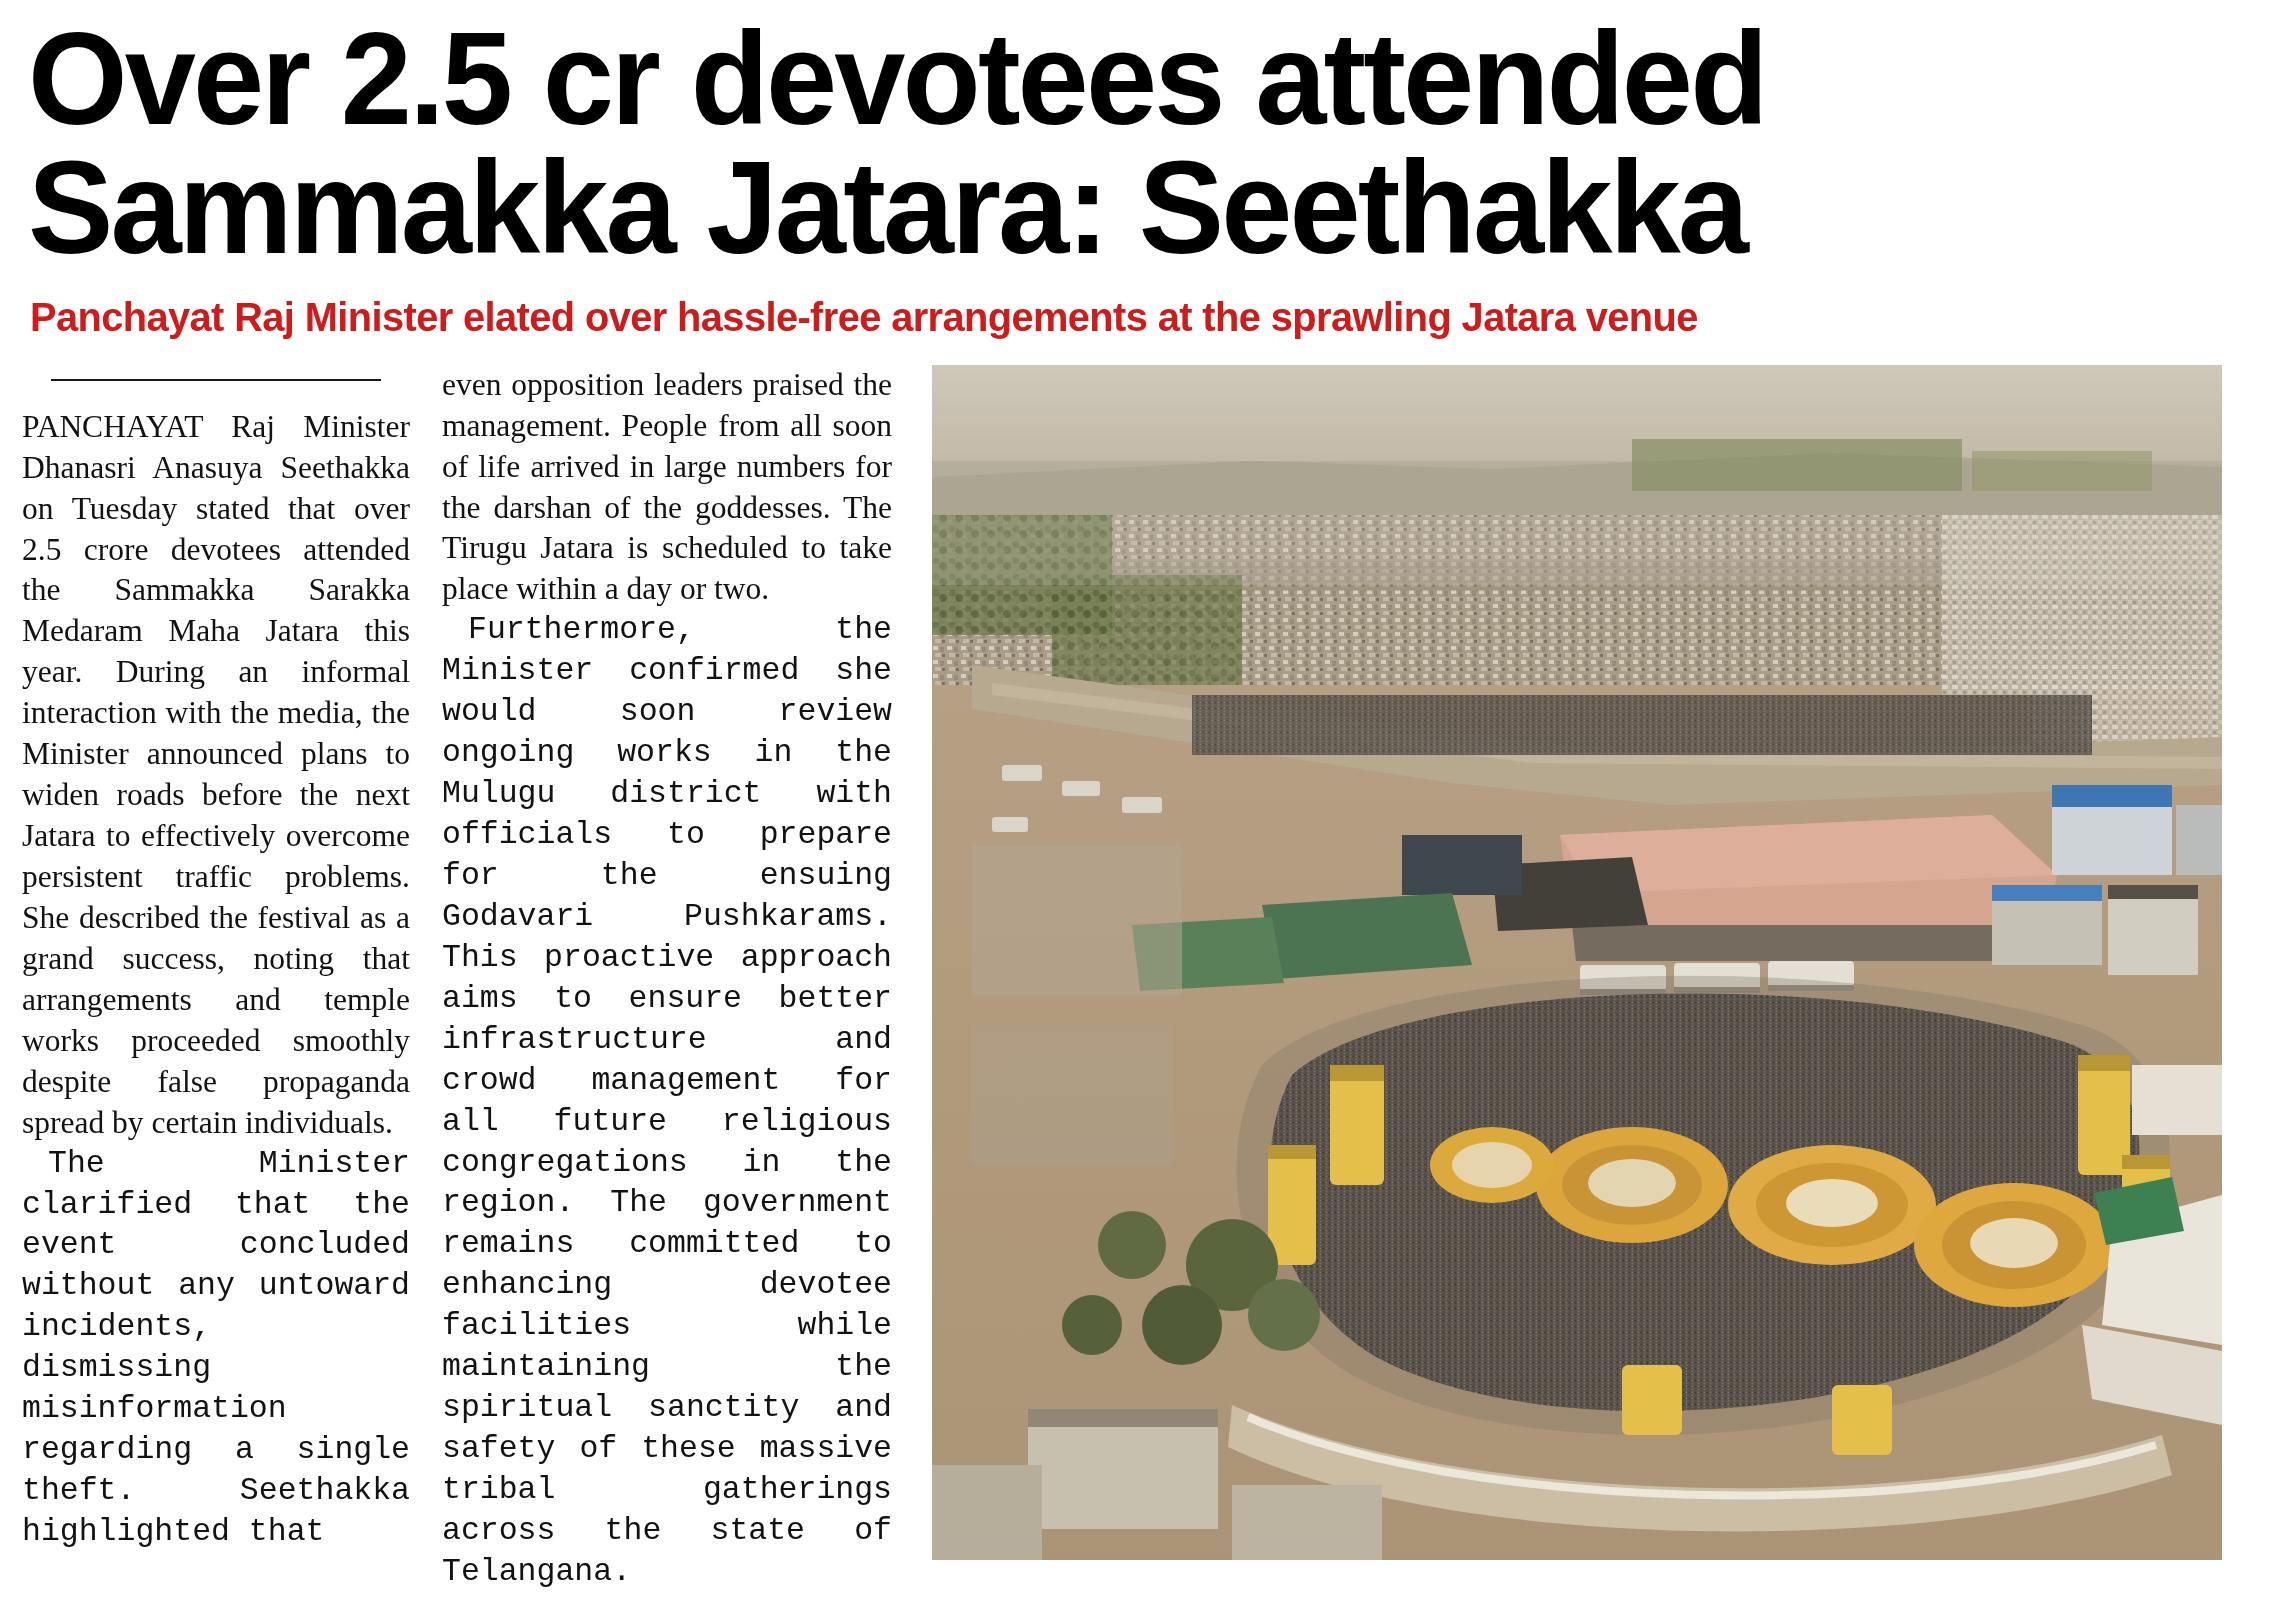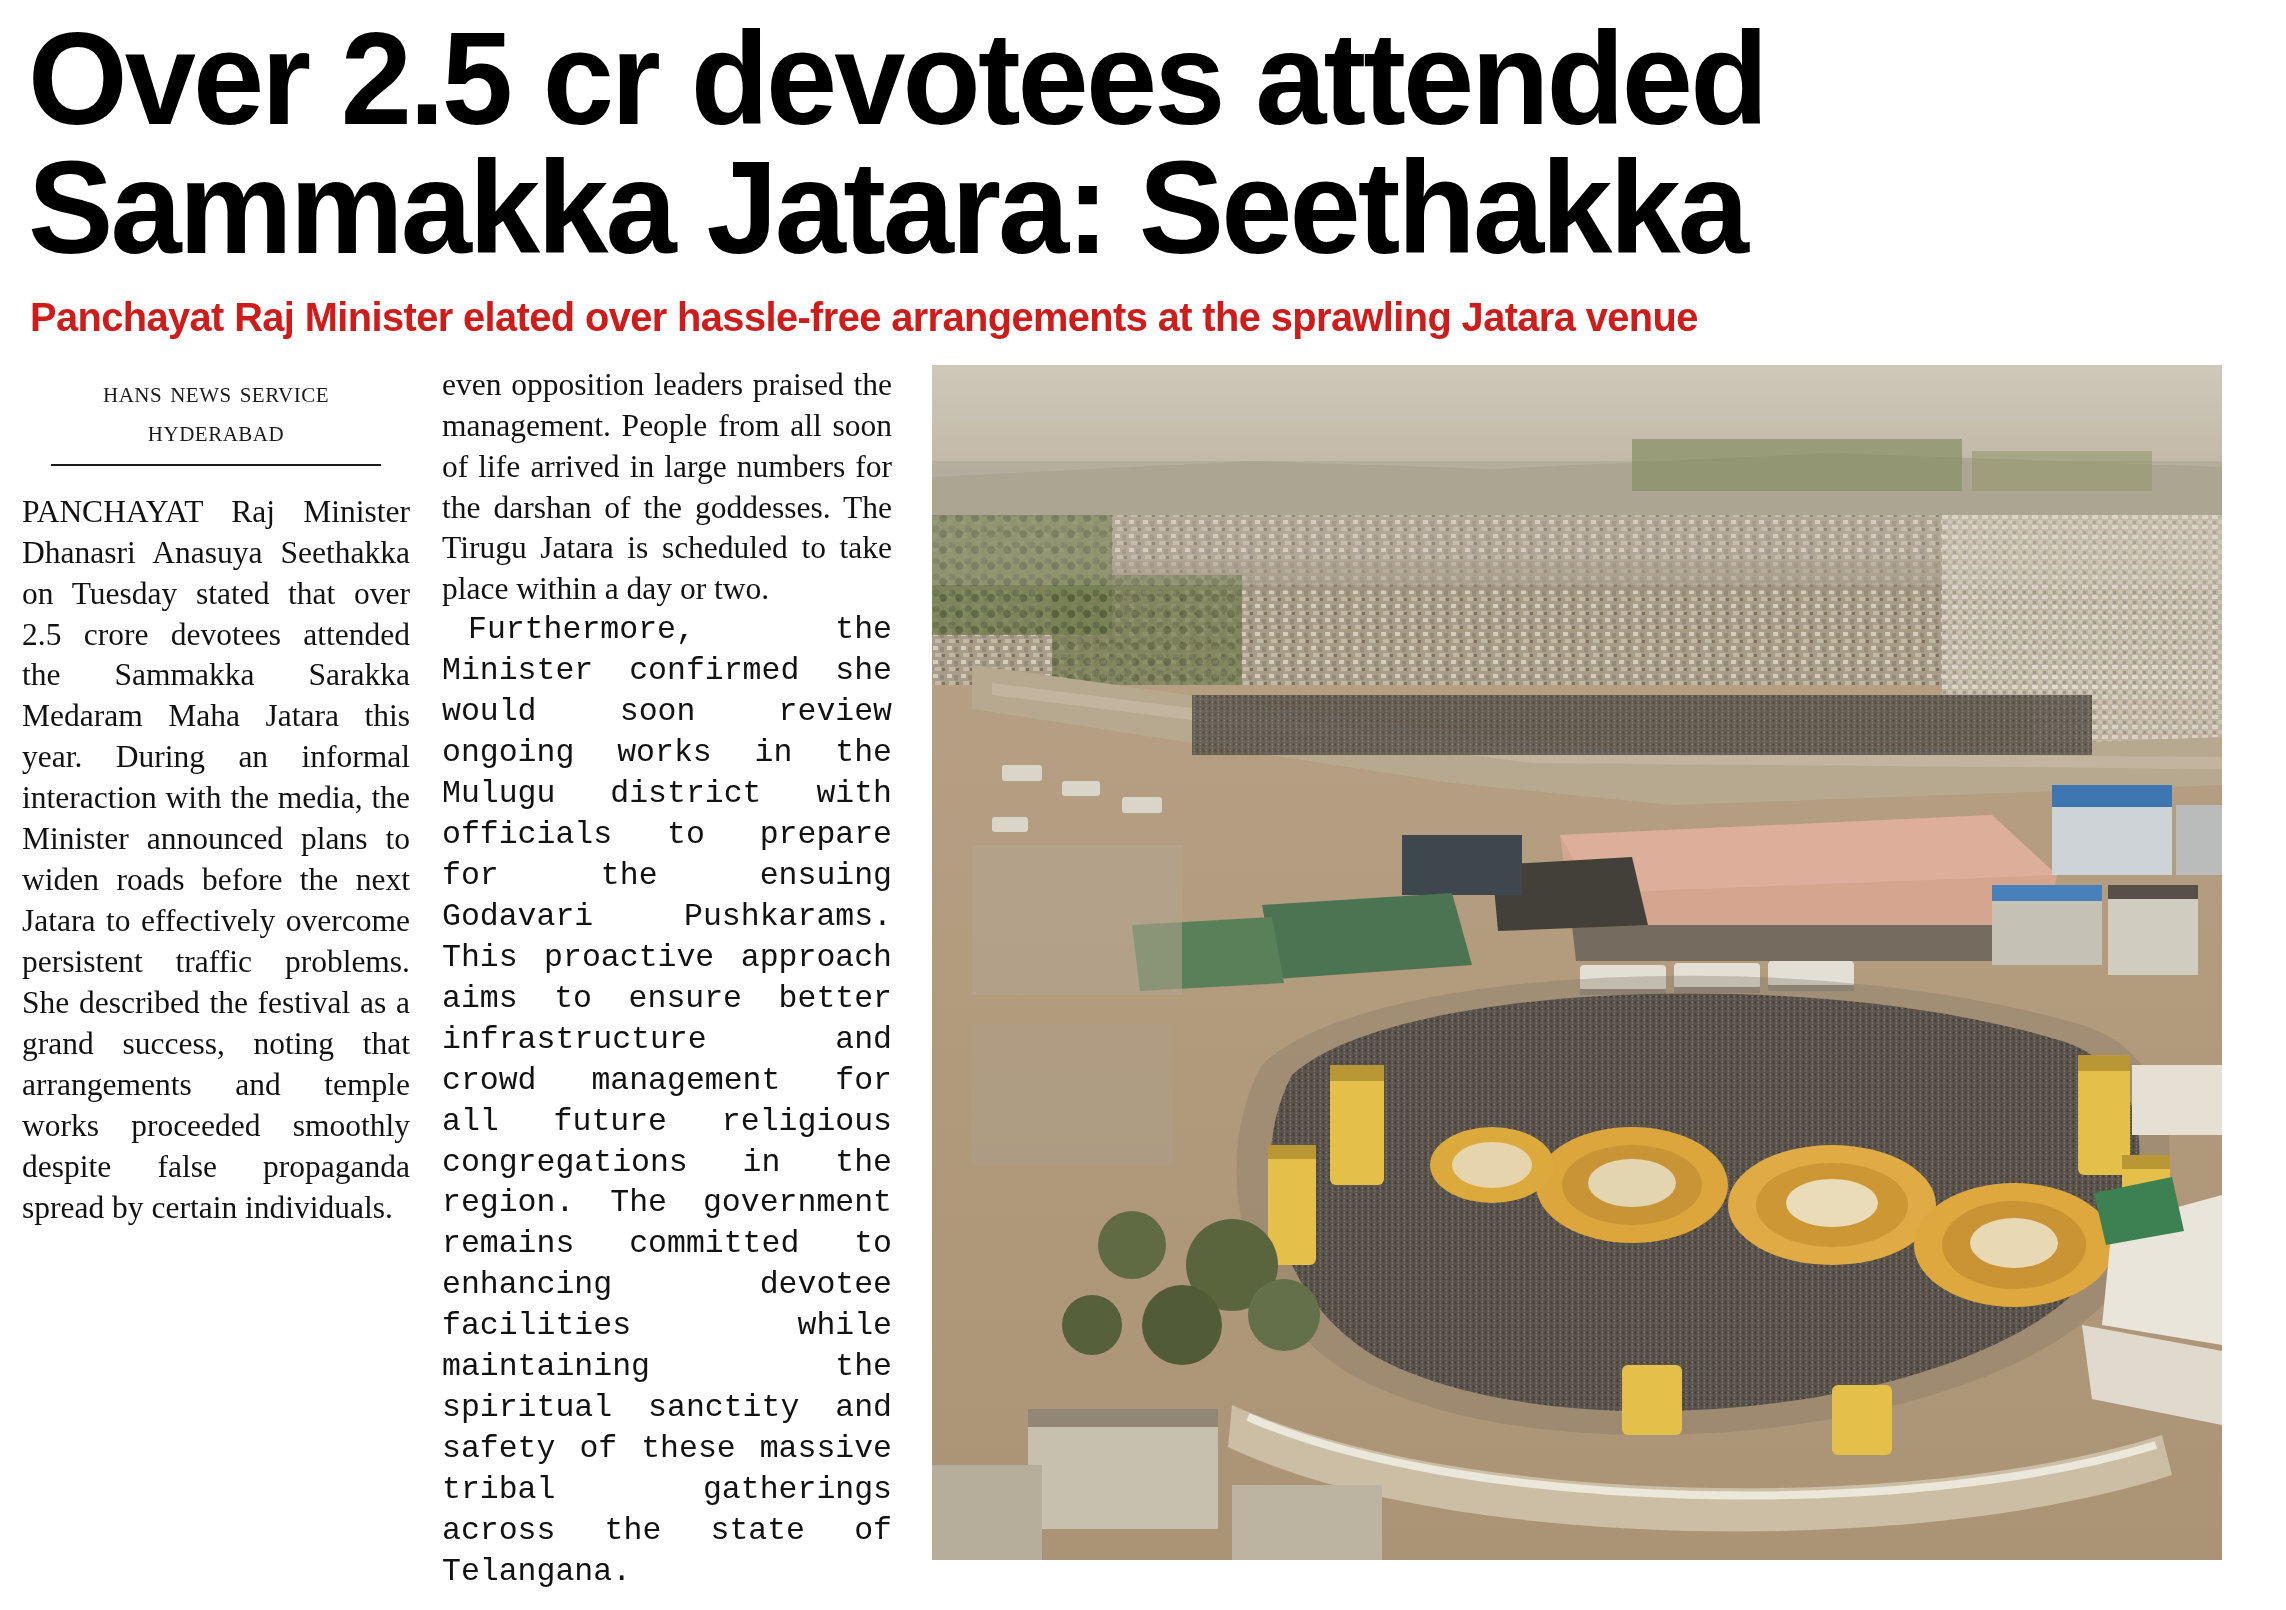--- a/index.html
+++ b/index.html
@@ -150,27 +150,24 @@
   <h1 class="headline">
     <span>Over 2.5 cr devotees attended</span>
     <span class="line2">Sammakka Jatara: Seethakka</span>
   </h1>
 
   <div class="subhead">Panchayat Raj Minister elated over hassle-free arrangements at the sprawling Jatara venue</div>
 
   <div class="content">
 
     <div class="col col1">
-      <div class="byline">
-        <span class="svc">Hans News Service</span>
-        <span class="place">Hyderabad</span>
-      </div>
       <div class="byline-rule"></div>
       <div class="body-text">
         <p>PANCHAYAT Raj Minister Dhanasri Anasuya Seethakka on Tuesday stated that over 2.5 crore devotees attended the Sammakka Sarakka Medaram Maha Jatara this year. During an informal interaction with the media, the Minister announced plans to widen roads before the next Jatara to effectively overcome persistent traffic problems. She described the festival as a grand success, noting that arrangements and temple works proceeded smoothly despite false propaganda spread by certain individuals.</p>
+        <p>The Minister clarified that the event concluded without any untoward incidents, dismissing misinformation regarding a single theft. Seethakka highlighted that</p>
       </div>
     </div>
 
     <div class="col col2">
       <div class="body-text">
         <p>even opposition leaders praised the management. People from all soon of life arrived in large numbers for the darshan of the goddesses. The Tirugu Jatara is scheduled to take place within a day or two.</p>
         <p>Furthermore, the Minister confirmed she would soon review ongoing works in the Mulugu district with officials to prepare for the ensuing Godavari Pushkarams. This proactive approach aims to ensure better infrastructure and crowd management for all future religious congregations in the region. The government remains committed to enhancing devotee facilities while maintaining the spiritual sanctity and safety of these massive tribal gatherings across the state of Telangana.</p>
       </div>
     </div>
 

